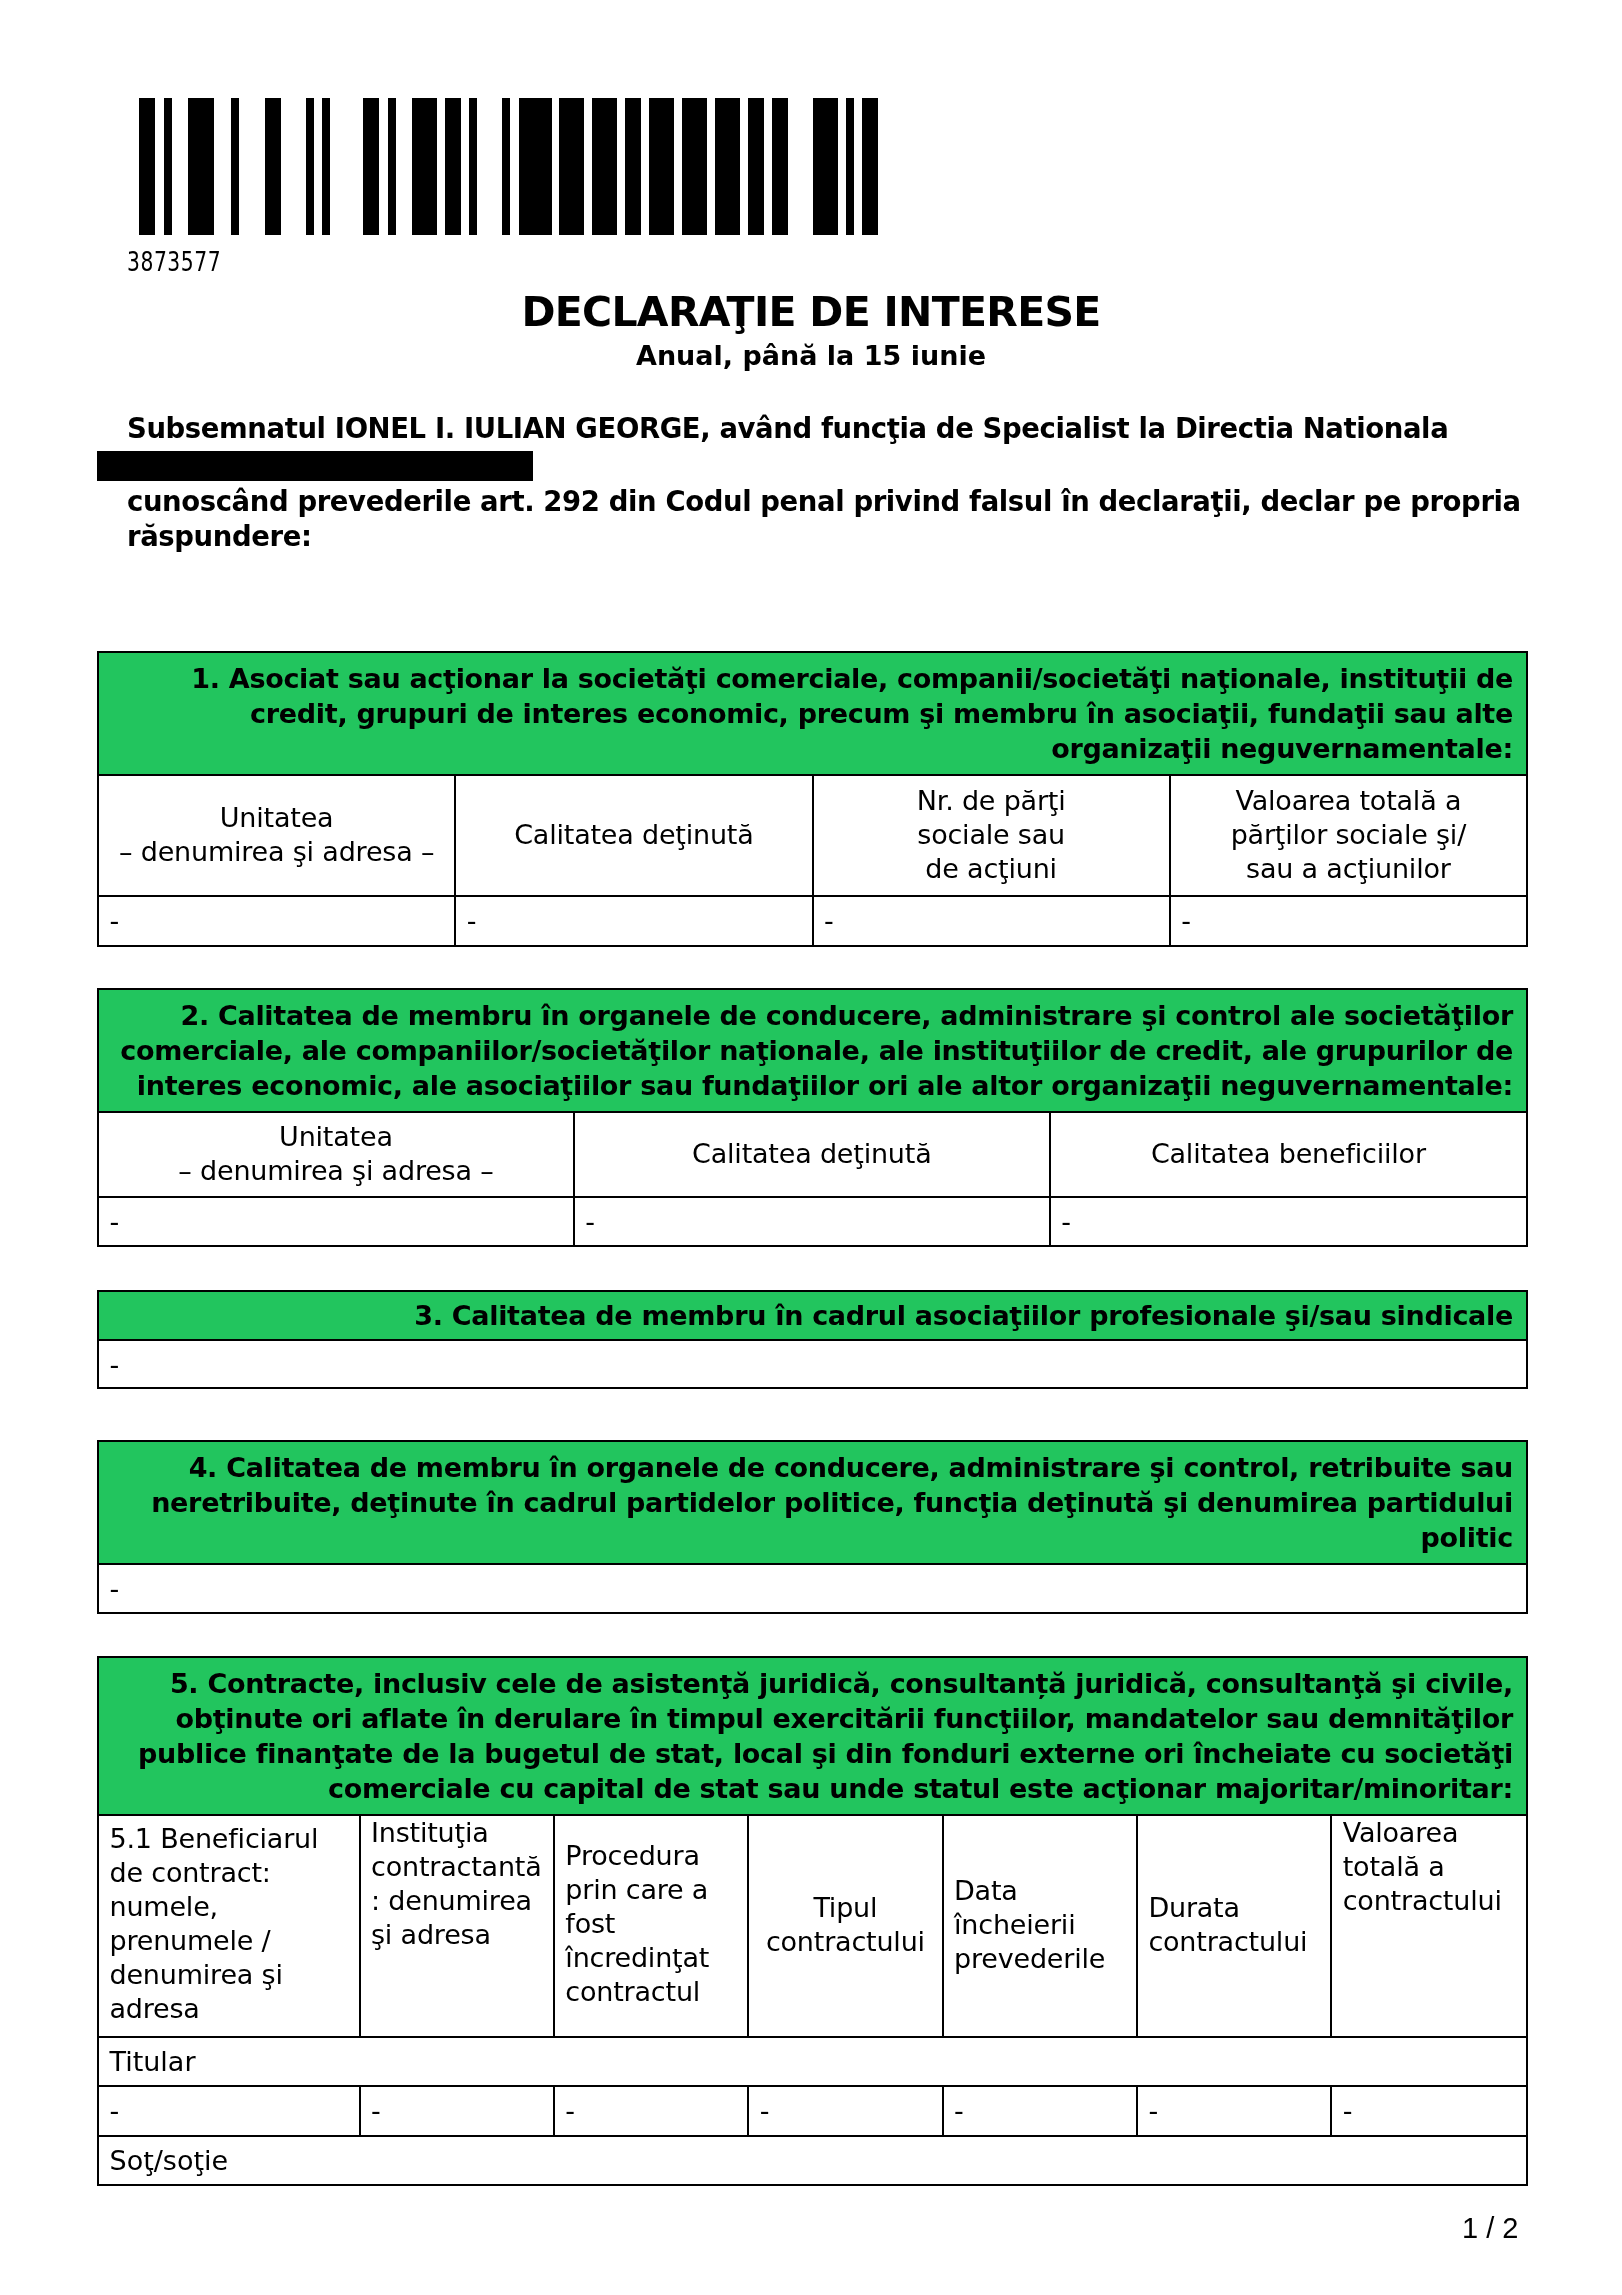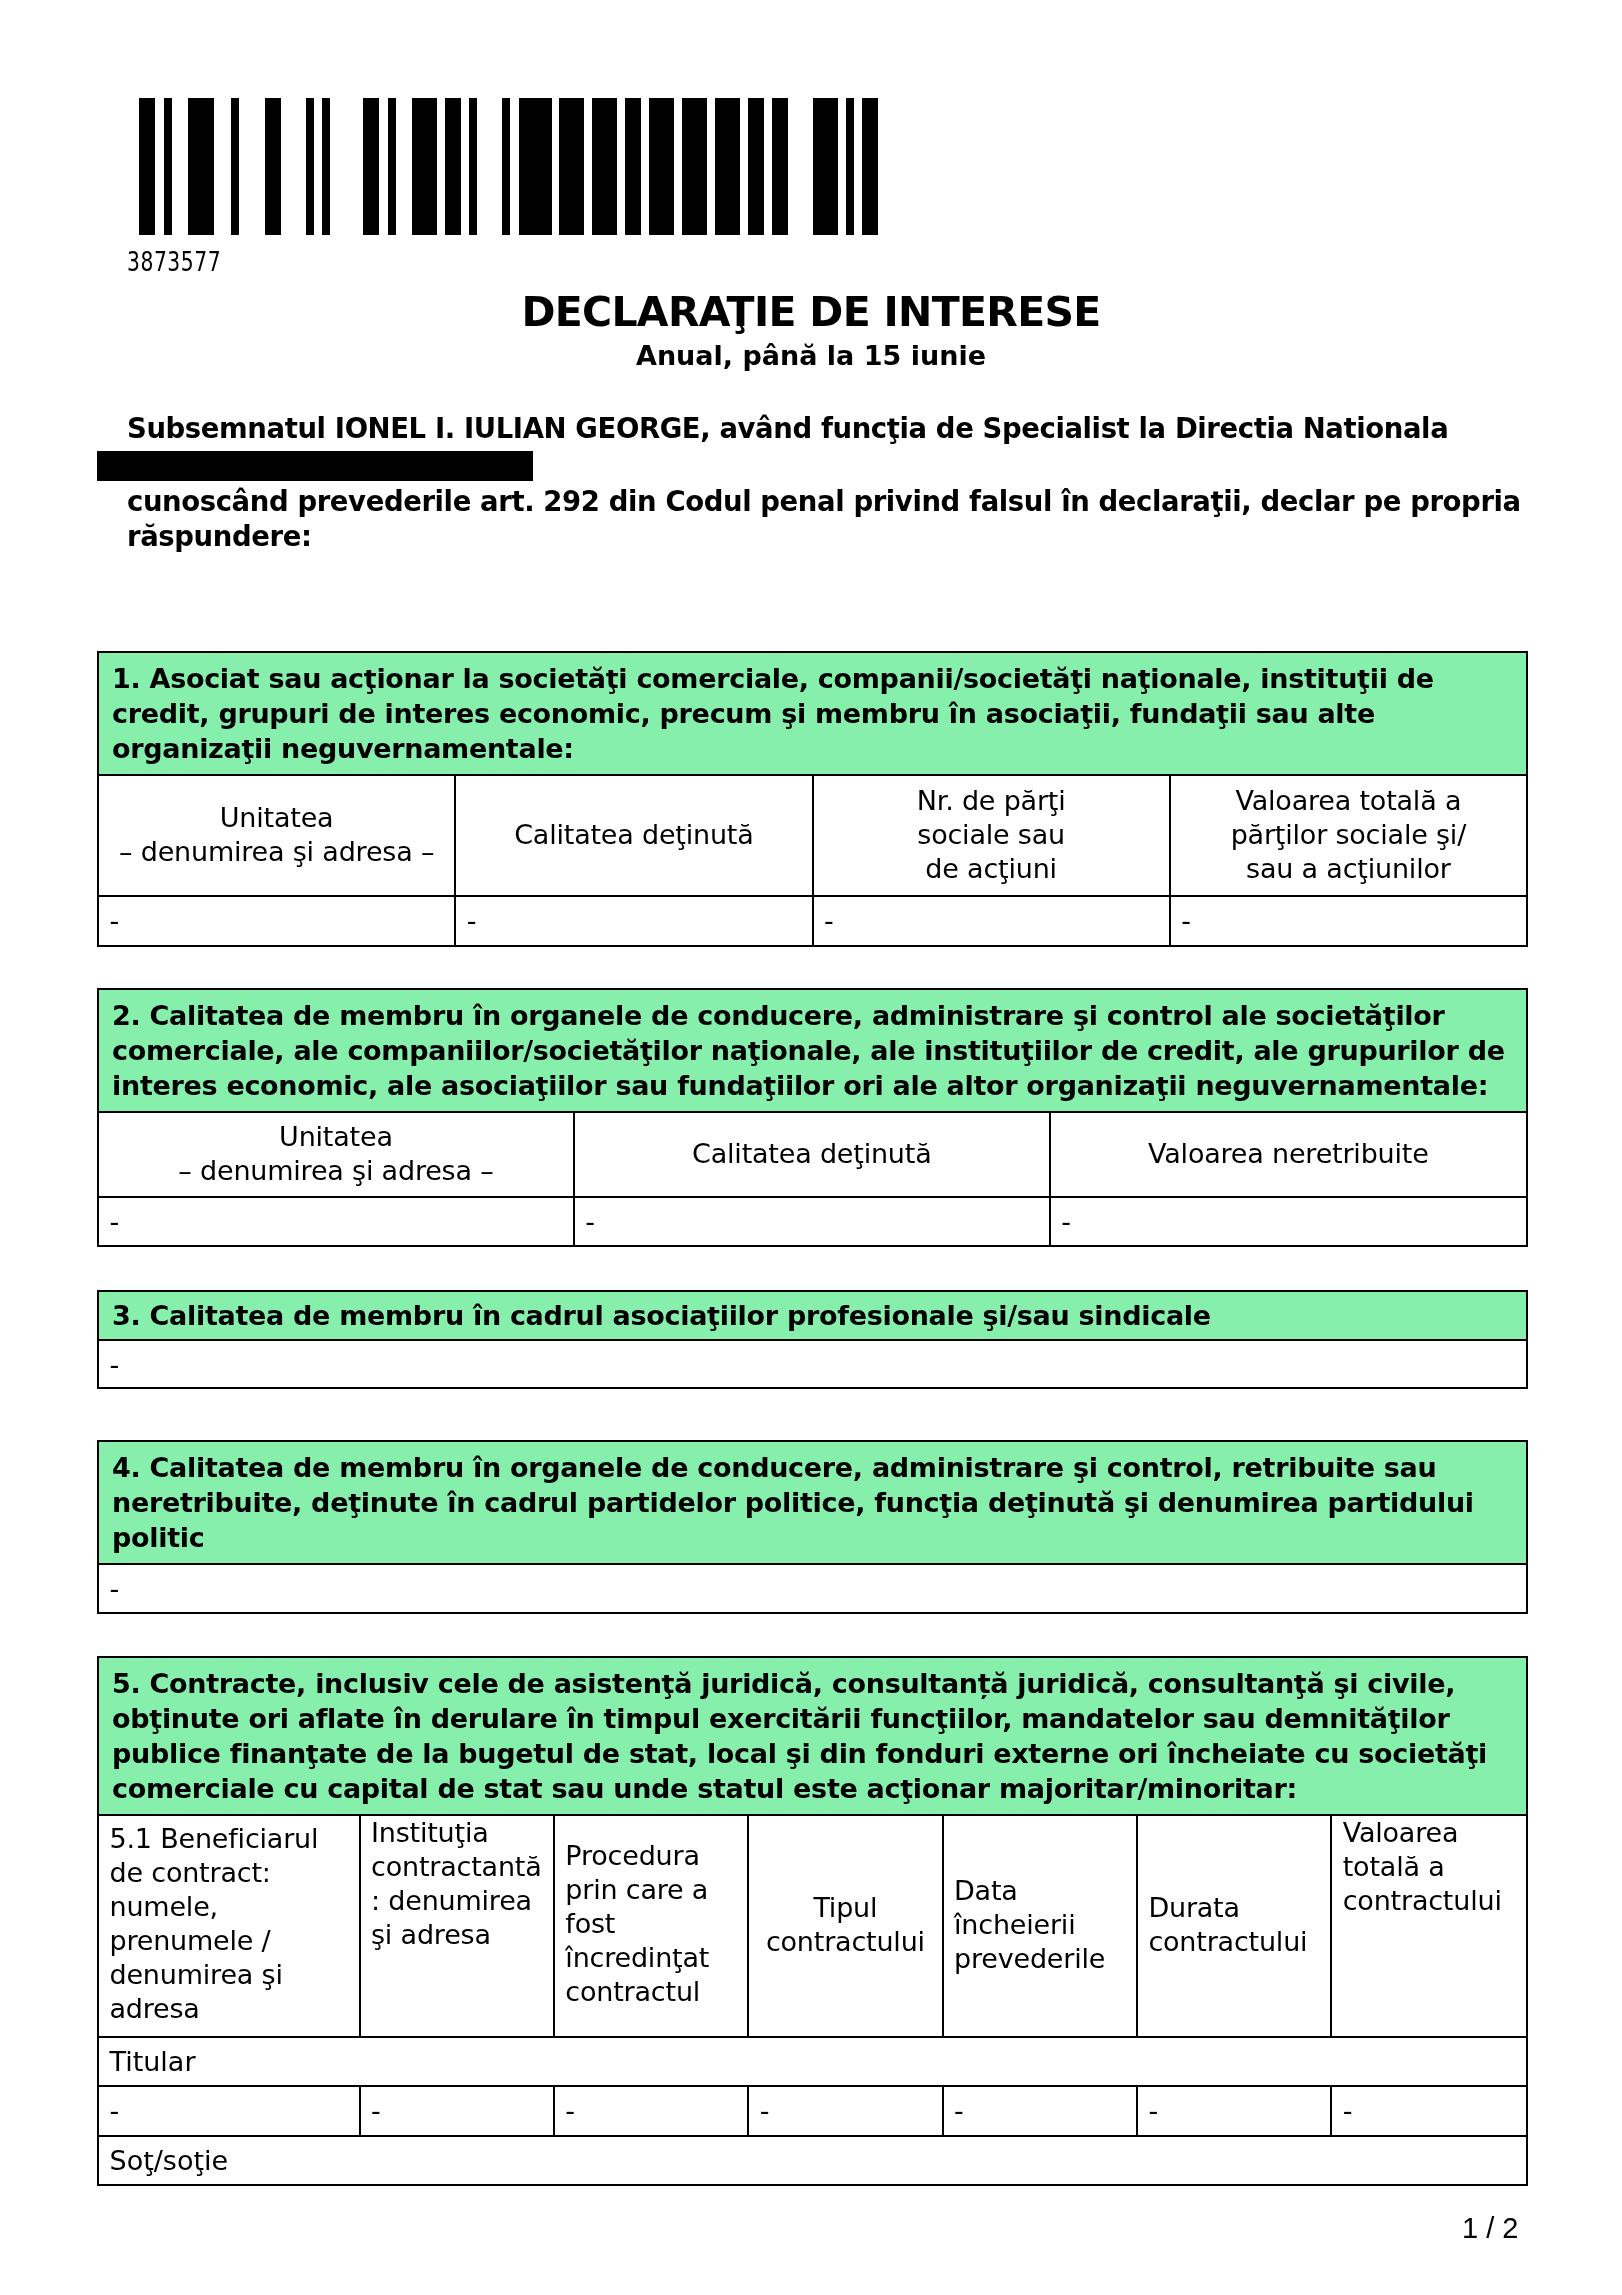--- a/index.html
+++ b/index.html
@@ -11,21 +11,21 @@
                    font-family: "DejaVu Sans", sans-serif; transform: scaleX(0.78); transform-origin: left top; }
     .title { position: absolute; left: 0; width: 1622px; top: 288px; text-align: center;
              font-size: 41px; font-weight: bold; letter-spacing: -0.7px; }
     .subtitle { position: absolute; left: 0; width: 1622px; top: 340px; text-align: center;
                 font-size: 27px; font-weight: bold; }
     .para { position: absolute; left: 98px; width: 1433px; font-size: 27.5px; font-weight: bold;
             line-height: 35px; letter-spacing: -0.4px; }
     .redact { display: inline-block; background: #000; vertical-align: -5.2px; height: 29.4px; }
     table.sec { position: absolute; left: 97px; width: 1431px; border-collapse: collapse; table-layout: fixed; }
     table.sec td { border: 2.6px solid #000; padding: 0 10.5px; font-size: 27px; vertical-align: middle; }
-    table.sec td.hdr { background: #86efac; font-weight: bold; text-align: left; line-height: 35px; padding: 7.9px 13px; letter-spacing: -0.3px; }
+    table.sec td.hdr { background: #22c55e; font-weight: bold; text-align: right; line-height: 35px; padding: 7.9px 13px; letter-spacing: -0.3px; }
     table.sec td.col { text-align: center; line-height: 34px; letter-spacing: -0.2px; }
     table.sec td.colL { text-align: left; line-height: 34px; vertical-align: middle; letter-spacing: -0.2px; }
     table.sec td.val { height: 48px; }
     table.sec td.lbl { height: 48px; }
     .pagenum { position: absolute; left: 1462px; top: 2212px; font-size: 29px;
                font-family: "Liberation Sans", sans-serif; }
   </style>
 </head>
 <body>
 
@@ -131,21 +131,21 @@
       <col style="width:33.4%">
     </colgroup>
   <tbody>
       <tr>
         <td class="hdr" colspan="3" style="height:103px;">2. Calitatea de membru în organele de conducere, administrare şi control ale societăţilor comerciale, ale companiilor/societăţilor naţionale, ale instituţiilor de credit, ale grupurilor de interes economic, ale asociaţiilor sau fundaţiilor ori ale altor organizaţii neguvernamentale:</td>
       </tr>
   <tr style="height:85px;">
     <td class="col" style="white-space:pre-line;">Unitatea
 – denumirea şi adresa –</td>
     <td class="col">Calitatea deţinută</td>
-    <td class="col">Valoarea neretribuite</td>
+    <td class="col">Calitatea beneficiilor</td>
   </tr>
   <tr>
     <td class="val" style="height:47px;">-</td>
     <td class="val" style="height:47px;">-</td>
     <td class="val" style="height:47px;">-</td>
   </tr>
 </tbody>
   </table>
 
 <table class="sec" style="top:1290px;">

